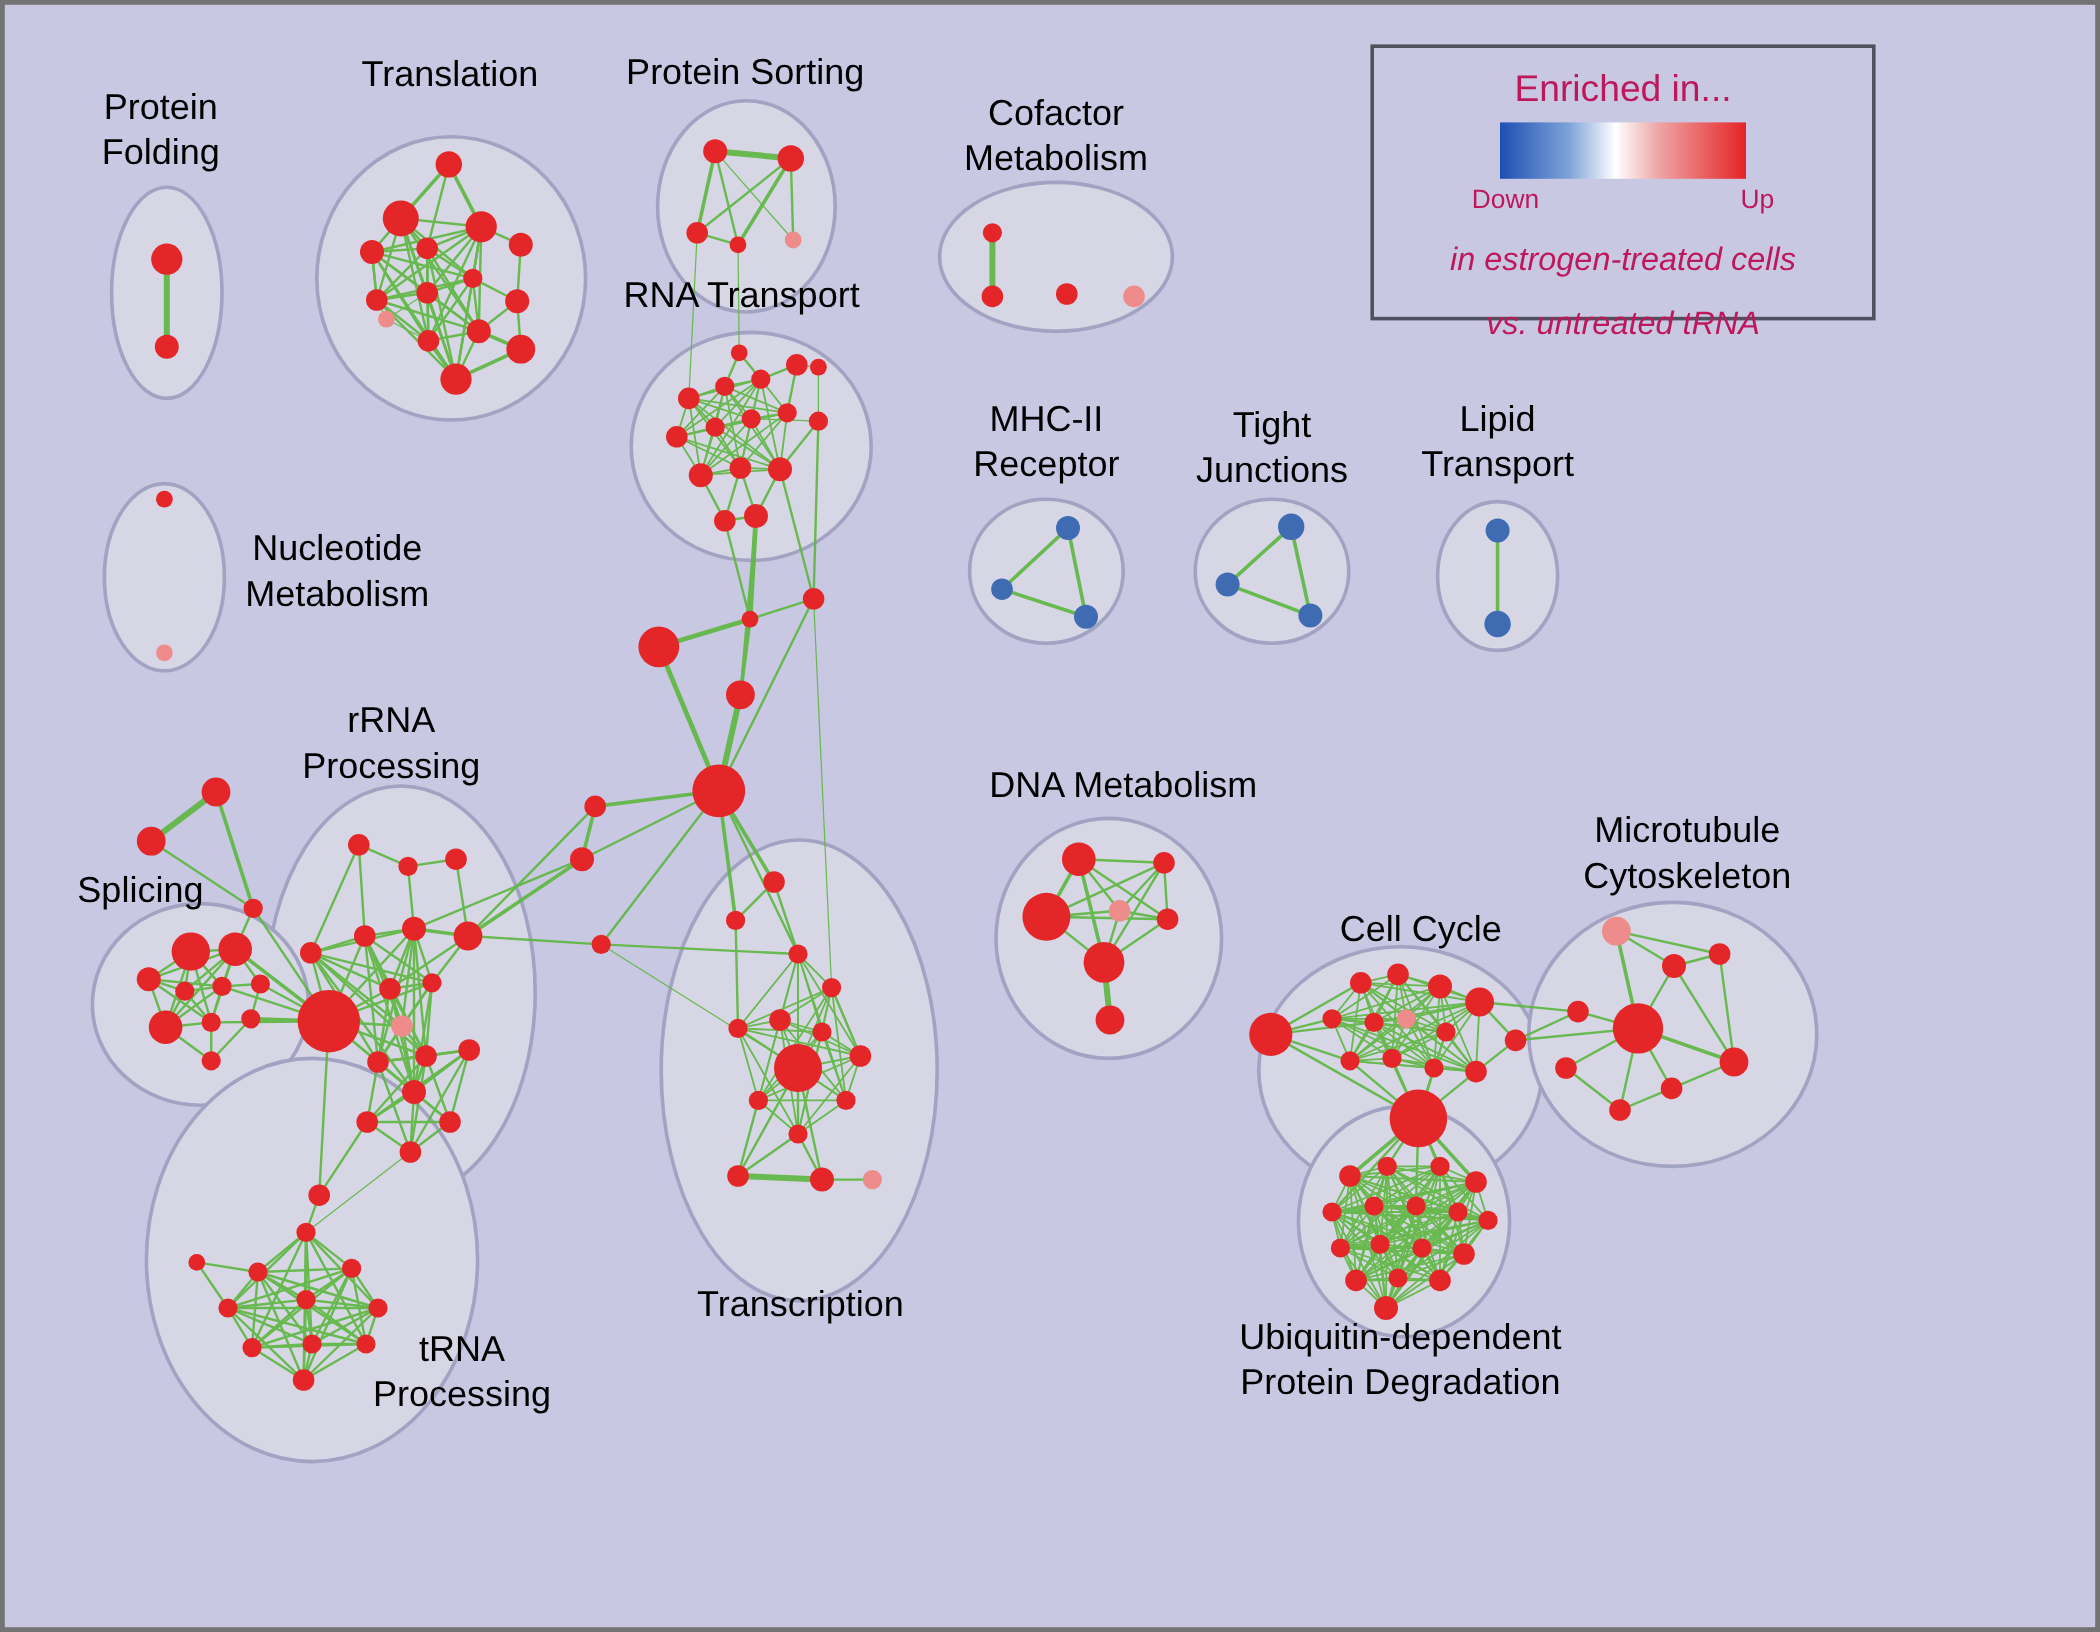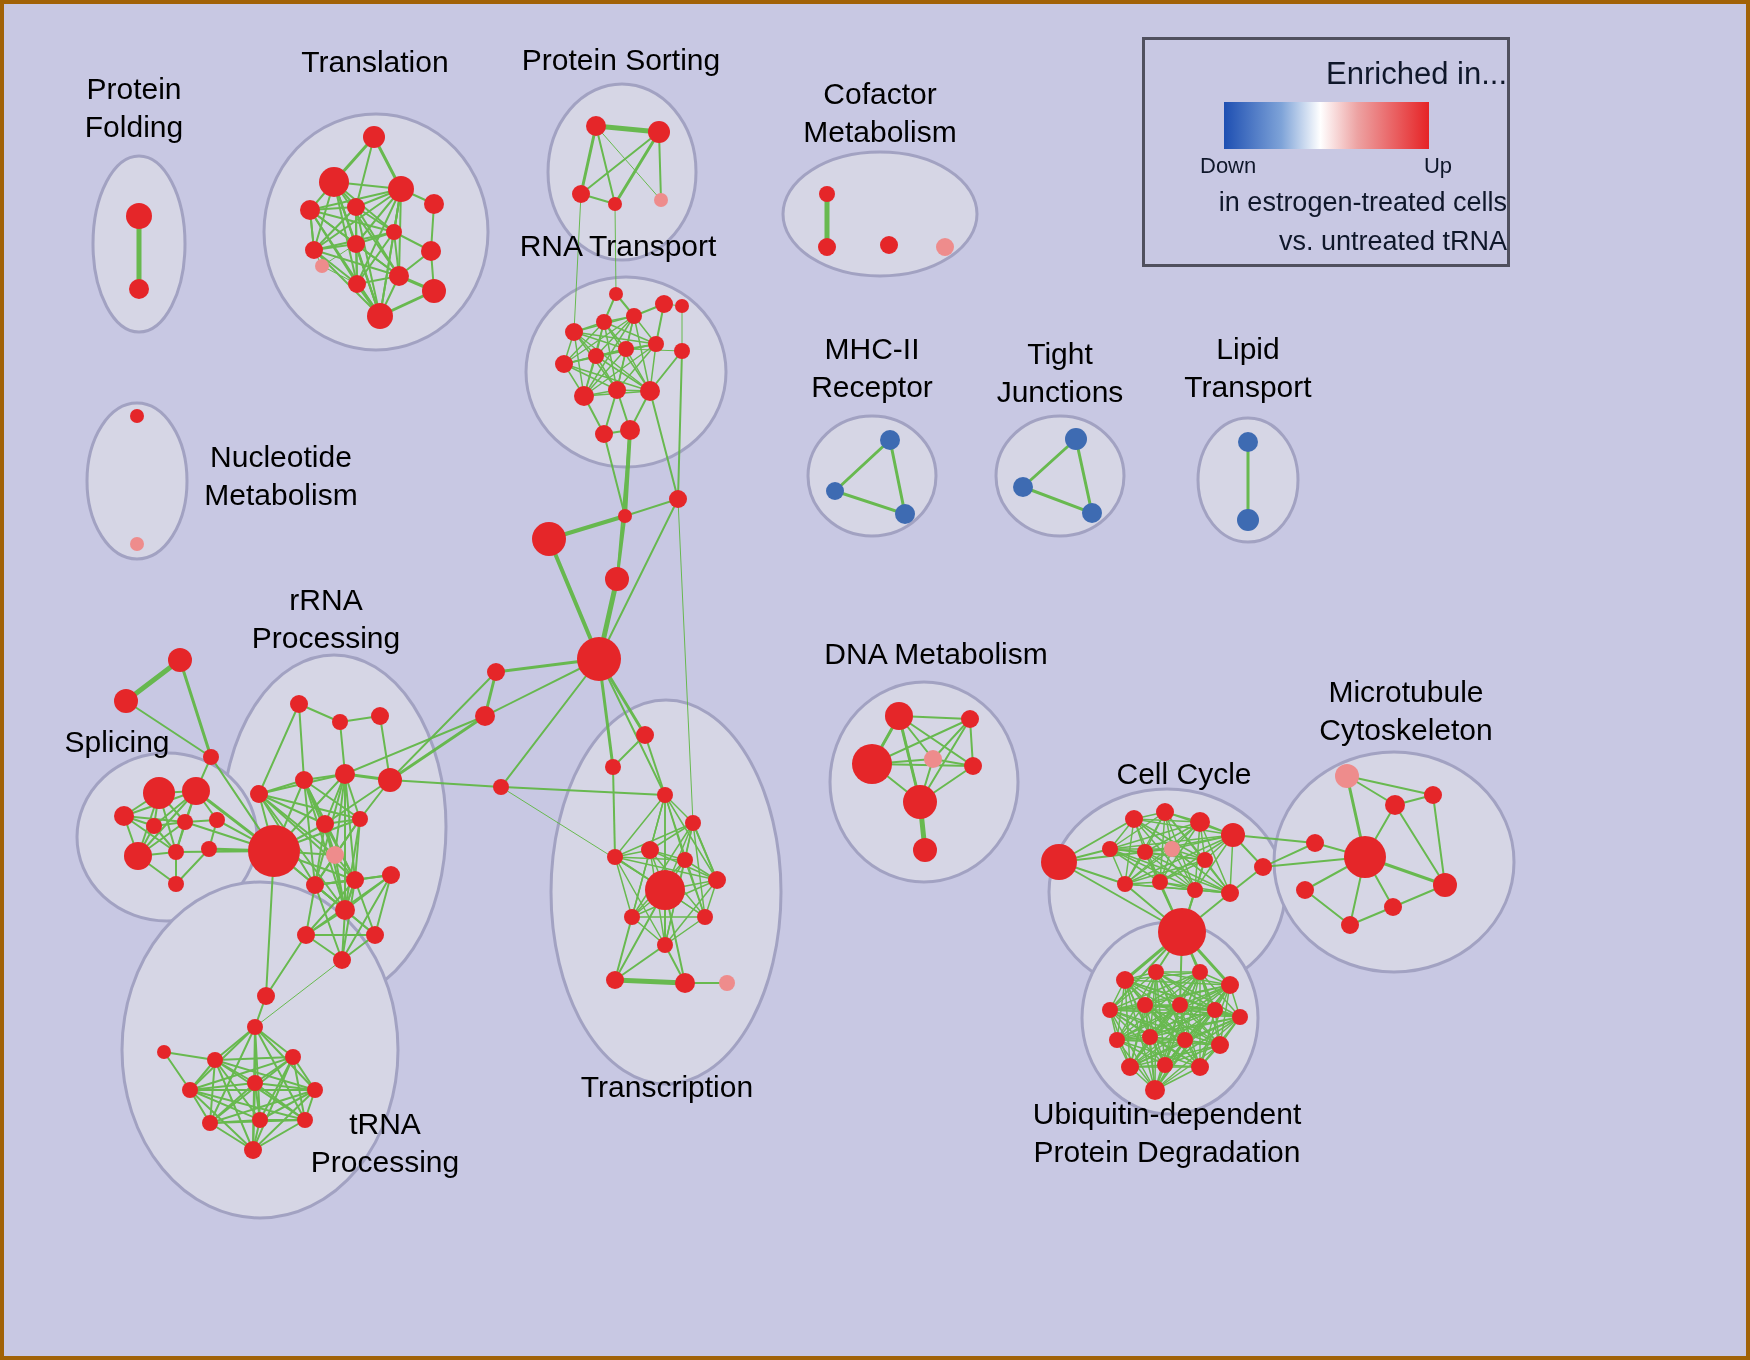--- a/index.html
+++ b/index.html
@@ -1,32 +1,32 @@
 <!DOCTYPE html>
 <html><head>
 <meta charset="utf-8">
 <style>
   html,body{margin:0;padding:0;background:#c8c8e3;}
   .stage{
     position:relative;width:1750px;height:1360px;
-    background:#c8c8e3;border:4px solid #a16207;box-sizing:border-box;
+    background:#c8c8e3;border:4px solid #737373;box-sizing:border-box;
     font-family:"Liberation Sans", sans-serif;overflow:hidden;
   }
   .stage svg{position:absolute;left:0;top:0;}
   .legend{
-    position:absolute;left:1138px;top:33px;width:368px;height:230px;
-    border:3px solid #50505e;box-sizing:border-box;color:#0f172a;text-align:right;
+    position:absolute;left:1138px;top:33px;width:421px;height:230px;
+    border:3px solid #50505e;box-sizing:border-box;color:#be185d;text-align:center;
   }
   .legend-title{font-size:31px;margin-top:16px;}
   .legend-bar{
     width:205px;height:47px;margin:10px auto 0;
     background:linear-gradient(to right,#1e4fb2 0%,#7ea3d8 28%,#ffffff 47%,#eda3a3 65%,#e62326 100%);
   }
   .legend-row{display:flex;justify-content:space-between;width:252px;margin:4px auto 0;font-size:22px;}
-  .legend-sub{font-size:27px;margin-top:8px;}
+  .legend-sub{font-size:27px;margin-top:22px;font-style:italic;}
 </style>
 </head>
 <body>
 
 <div class="stage">
 
   <svg id="net-svg" width="1750" height="1360" viewBox="0 0 1750 1360">
       <g>
         <ellipse cx="135" cy="240" rx="46" ry="88" fill="#d6d6e5" stroke="#a2a2c2" stroke-width="3"></ellipse>
         <ellipse cx="372" cy="228" rx="112" ry="118" fill="#d6d6e5" stroke="#a2a2c2" stroke-width="3"></ellipse>

